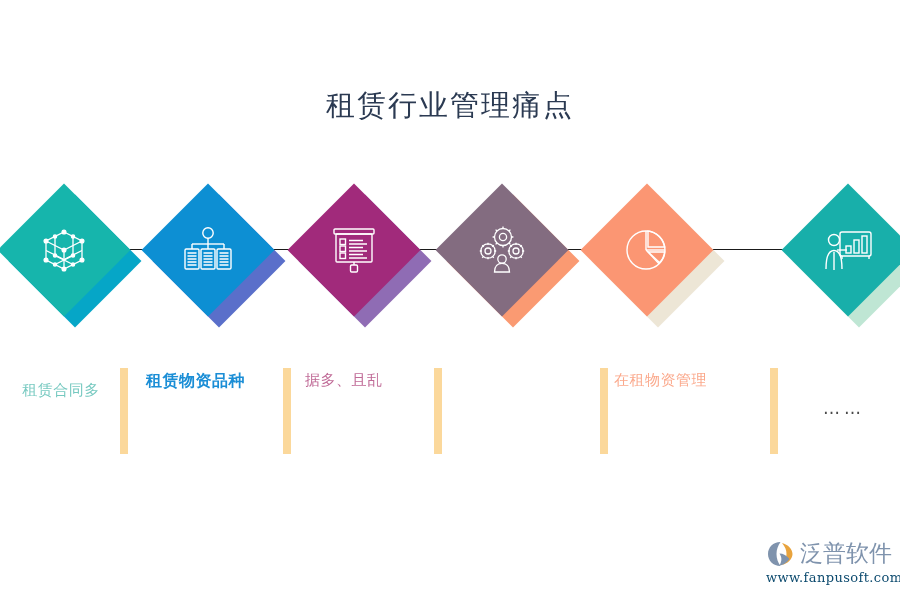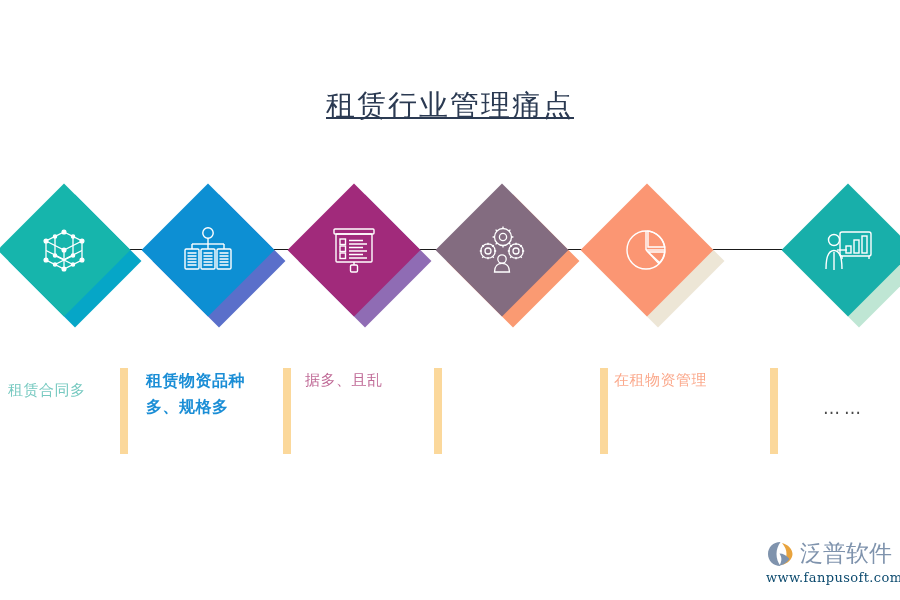--- a/index.html
+++ b/index.html
@@ -26,21 +26,20 @@
     position: absolute;
     top: 86px;
     left: 0;
     width: 900px;
     text-align: center;
     font-size: 29px;
     font-family: "DejaVu Serif", "Liberation Serif", serif;
     color: #2b3a52;
     letter-spacing: 2px;
     white-space: nowrap;
-    text-decoration: underline;
   }
 
   
   .connector-line {
     position: absolute;
     left: 0px;
     top: 249px;
     width: 900px;
     height: 1px;
     background: #1a1a1a;
@@ -293,26 +292,25 @@
       </svg>
     </div>
   </div>
 
   <div class="divider" id="d1" style="left: 120px; background: rgb(251, 216, 155);"></div>
   <div class="divider" id="d2" style="left: 283px; background: rgb(251, 216, 155);"></div>
   <div class="divider" id="d3" style="left: 434px; background: rgb(251, 216, 155);"></div>
   <div class="divider" id="d4" style="left: 600px; background: rgb(251, 216, 155);"></div>
   <div class="divider" id="d5" style="left: 770px; background: rgb(251, 216, 155);"></div>
 
-  <div class="label single" id="l1" style="left: 8px; width: 106px; color: rgb(118, 201, 192);">
+  <div class="label single" id="l1" style="left: 8px; width: 106px; color: rgb(118, 201, 192); text-align: center;">
       <div>租赁合同多</div>
     </div>
   <div class="label bold" id="l2" style="left: 146px; width: 130px; color: rgb(27, 142, 214);">
       <div>租赁物资品种</div>
-      <div>多、规格多</div>
     </div>
   <div class="label" id="l3" style="left: 305px; width: 124px; color: rgb(192, 107, 151);">
       <div>据多、且乱</div>
     </div>
   <div class="label" id="l5" style="left: 614px; width: 128px; color: rgb(251, 169, 140);">
       <div>在租物资管理</div>
     </div>
 
   <div class="ellipsis" id="ell" style="left: 823px; color: rgb(74, 74, 74);">……</div>
 

